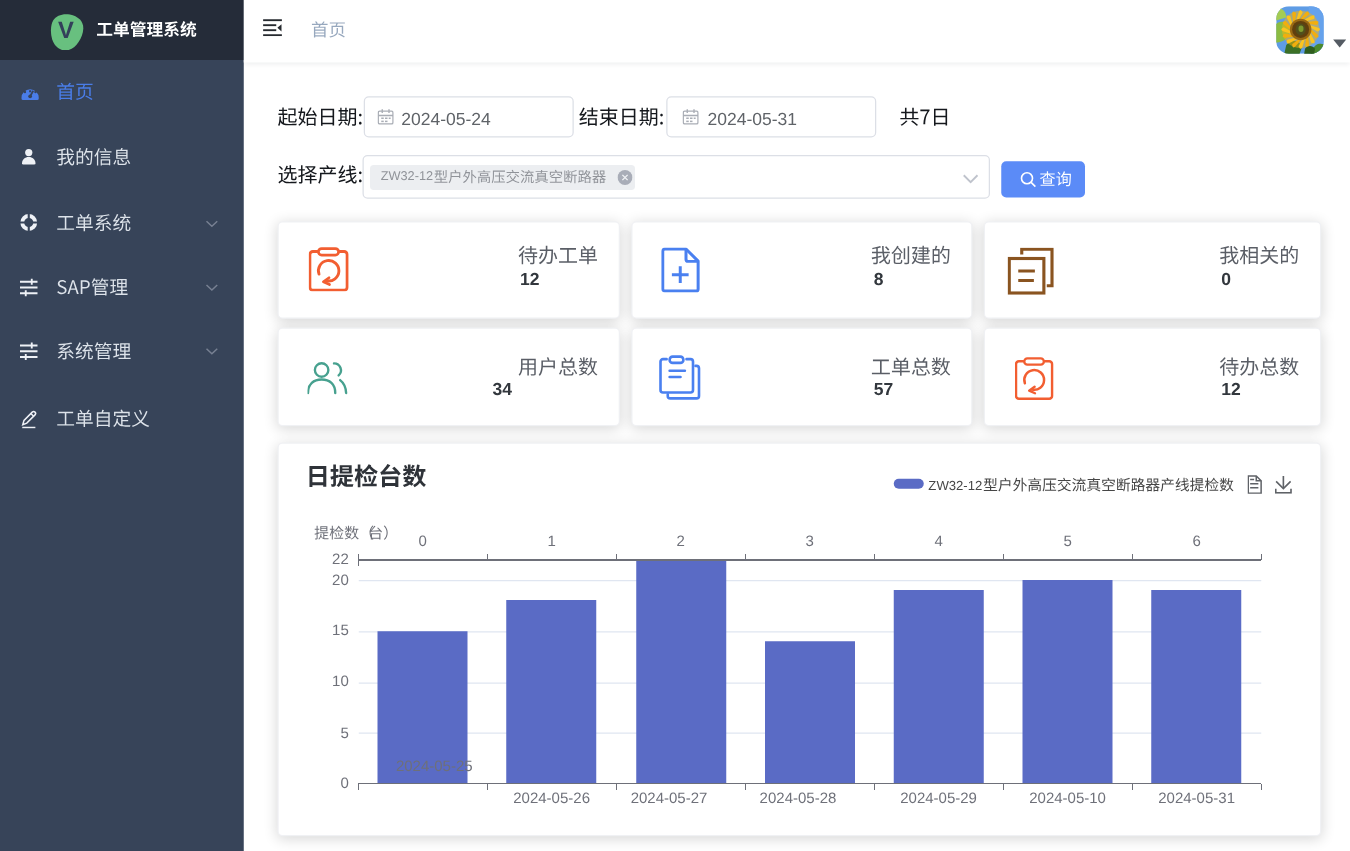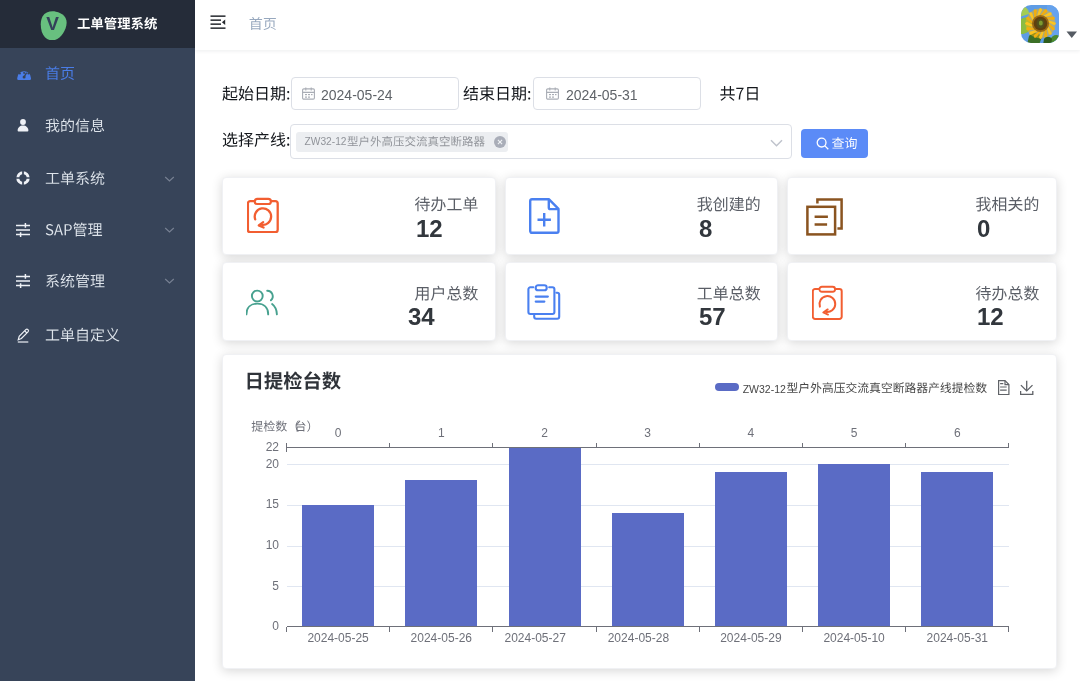--- a/index.html
+++ b/index.html
@@ -1,19 +1,19 @@
 <!DOCTYPE html>
 <html><head><meta charset="utf-8"><style>
 * { margin:0; padding:0; box-sizing:border-box; }
 html,body { width:1080px; height:681px; overflow:hidden; background:#fff;
   font-family:"Liberation Sans", sans-serif; }
 #page { position:relative; width:1080px; height:681px; }
 .card { position:absolute; background:#fff; border:1px solid #f0f1f4; border-radius:4px;
   box-shadow:0 2px 11px rgba(0,0,0,0.16); }
-.num { position:absolute; font-size:24px; font-weight:bold; color:#32373d; }
+.num { position:absolute; font-size:14px; font-weight:bold; color:#32373d; }
 .alab { position:absolute; font-size:12px; color:#6E7079; line-height:15px; }
 .datetxt { position:absolute; font-size:14px; color:#5f6368; }
 </style></head><body>
 <div id="page">
 
   <div style="position:absolute;left:0;top:0;width:194.5px;height:681px;background:#374459"></div>
   <div style="position:absolute;left:0;top:0;width:194.5px;height:48px;background:#252c39"></div>
 
   <div style="position:absolute;left:194.5px;top:0;width:885.5px;height:50px;background:#fff;box-shadow:0 1px 4px rgba(0,21,41,0.08)"></div>
 
@@ -29,21 +29,21 @@
 
   <div class="card" style="left:222px;top:177px;width:273.5px;height:78px"></div>
   <div class="card" style="left:505px;top:177px;width:272.5px;height:78px"></div>
   <div class="card" style="left:786.5px;top:177px;width:270px;height:78px"></div>
   <div class="card" style="left:222px;top:262px;width:273.5px;height:79px"></div>
   <div class="card" style="left:505px;top:262px;width:272.5px;height:79px"></div>
   <div class="card" style="left:786.5px;top:262px;width:270px;height:79px"></div>
   <div class="num" style="left:416px;top:215px">12</div>
   <div class="num" style="left:699px;top:215px">8</div>
   <div class="num" style="left:977px;top:215px">0</div>
-  <div class="num" style="left:408px;top:302.5px">34</div>
+  <div class="num" style="left:394px;top:302.5px">34</div>
   <div class="num" style="left:699px;top:302.5px">57</div>
   <div class="num" style="left:977px;top:302.5px">12</div>
 
   <div class="card" style="left:222px;top:354px;width:834.5px;height:314.5px"></div>
   <div style="position:absolute;left:304.6px;top:136.3px;font-size:10.2px;color:#909399">ZW32-12</div>
   <div style="position:absolute;left:742.7px;top:382.8px;font-size:10.5px;color:#464646">ZW32-12</div>
 
   <div style="position:absolute;left:715px;top:383px;width:23.5px;height:8px;border-radius:4px;background:#5a6bc5"></div>
   <div style="position:absolute;left:286.5px;top:586.2px;width:722.4px;height:1px;background:#E0E6F1"></div>
     <div style="position:absolute;left:286.5px;top:545.5px;width:722.4px;height:1px;background:#E0E6F1"></div>
@@ -85,21 +85,21 @@
     <div class="alab" style="right:801px;top:497.4px;text-align:right;width:30px">15</div>
     <div class="alab" style="right:801px;top:456.7px;text-align:right;width:30px">20</div>
     <div class="alab" style="right:801px;top:440.4px;text-align:right;width:30px">22</div>
     <div class="alab" style="left:318.1px;top:426px;width:40px;text-align:center">0</div>
     <div class="alab" style="left:421.3px;top:426px;width:40px;text-align:center">1</div>
     <div class="alab" style="left:524.5px;top:426px;width:40px;text-align:center">2</div>
     <div class="alab" style="left:627.7px;top:426px;width:40px;text-align:center">3</div>
     <div class="alab" style="left:730.9px;top:426px;width:40px;text-align:center">4</div>
     <div class="alab" style="left:834.1px;top:426px;width:40px;text-align:center">5</div>
     <div class="alab" style="left:937.3px;top:426px;width:40px;text-align:center">6</div>
-    <div class="alab" style="left:298.1px;top:631px;width:80px;text-align:center">2024-05-25</div>
+    <div class="alab" style="left:298.1px;top:606px;width:80px;text-align:right">2024-05-25</div>
     <div class="alab" style="left:401.3px;top:630.5px;width:80px;text-align:center">2024-05-26</div>
     <div class="alab" style="left:504.5px;top:630.5px;width:80px;text-align:left">2024-05-27</div>
     <div class="alab" style="left:607.7px;top:630.5px;width:80px;">2024-05-28</div>
     <div class="alab" style="left:710.9px;top:630.5px;width:80px;text-align:center">2024-05-29</div>
     <div class="alab" style="left:814.1px;top:630.5px;width:80px;text-align:center">2024-05-10</div>
     <div class="alab" style="left:917.3px;top:630.5px;width:80px;text-align:center">2024-05-31</div>
   <svg style="position:absolute;left:35.5px;top:6.5px;z-index:10" width="33" height="33" viewBox="0 0 33 33">
       <g transform="translate(-1.3,1.2) scale(1.09)">
         <path d="M7.2 7.5 C9.5 3.8 14.5 2.2 19.5 3.2 C25.5 4.4 29.5 8.2 29.3 13.5 C29 19.5 24.5 27.5 18.5 29.2 C13.5 30.6 8.5 27.5 6.5 21.5 C5 16.5 5.3 10.8 7.2 7.5 Z" fill="#68c07f"></path>
       </g>

